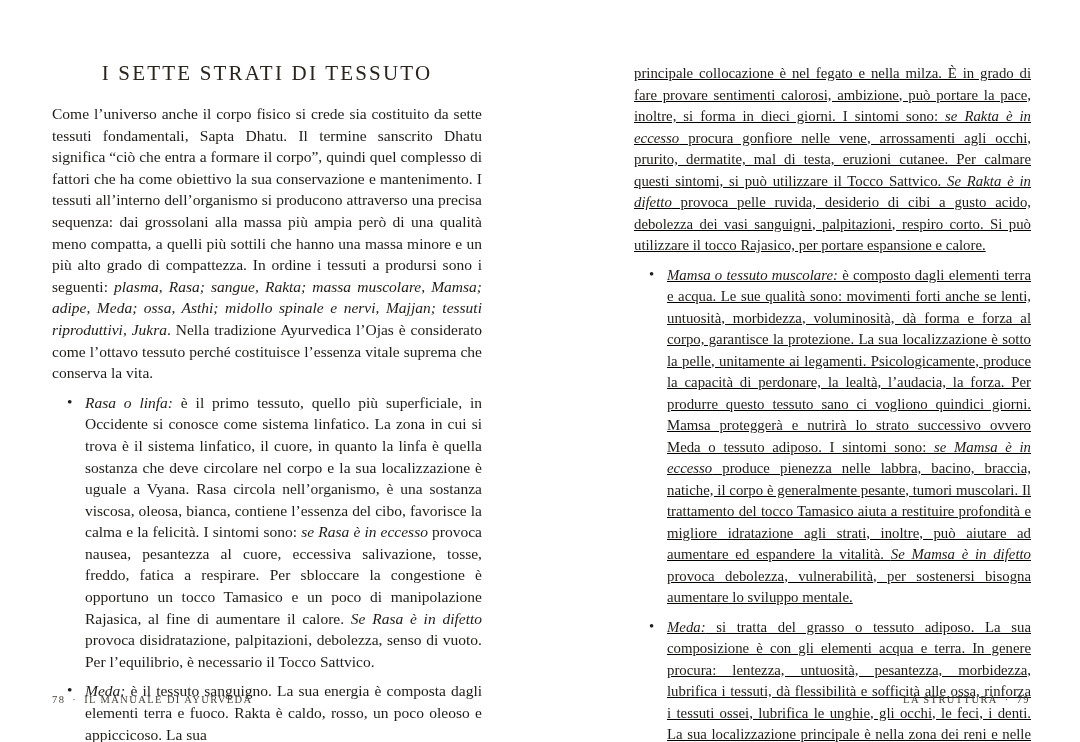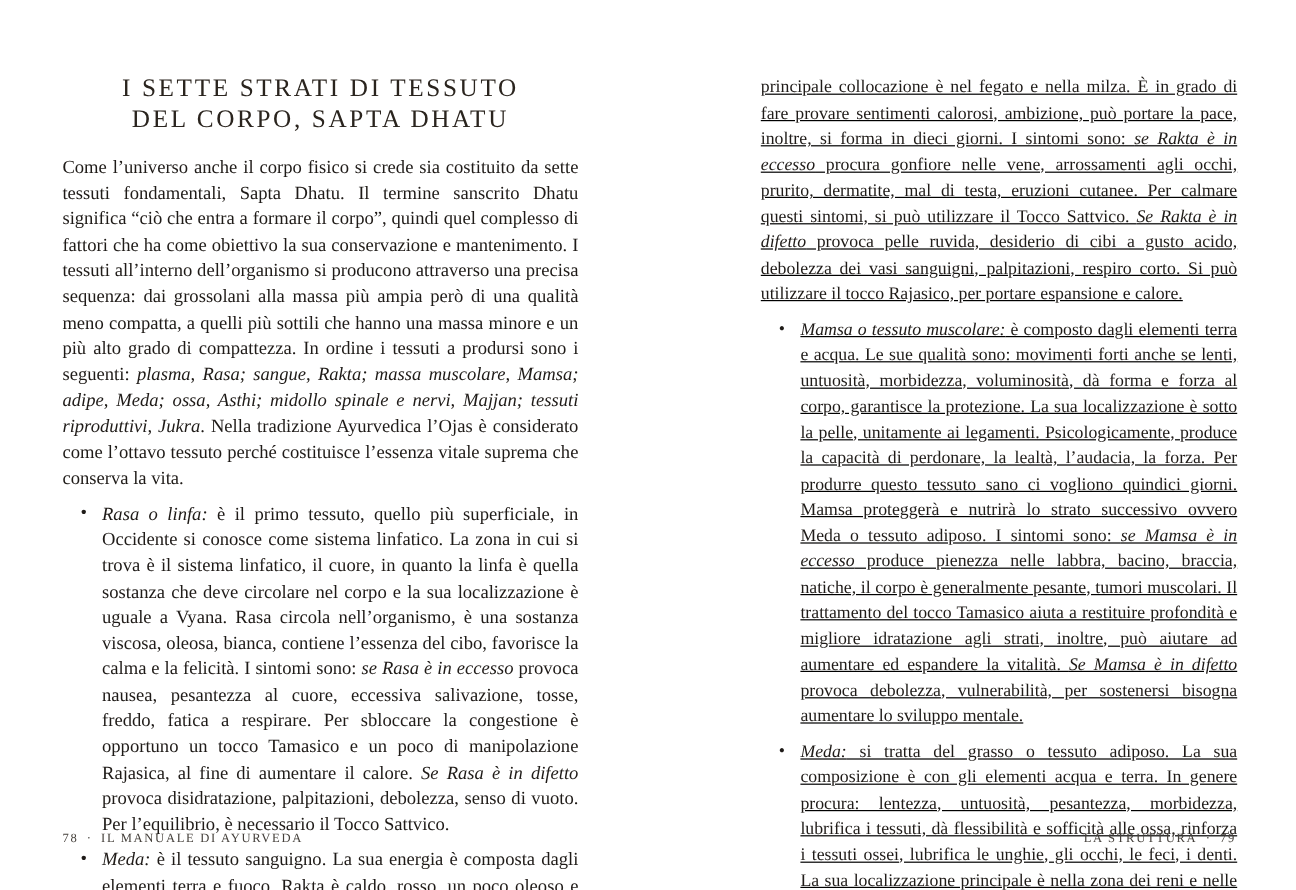--- a/index.html
+++ b/index.html
@@ -53,21 +53,20 @@
   .footer-sep { padding: 0 7px; }
 </style>
 </head>
 <body>
 
 <div class="spread">
 
   <div class="page page-left">
     <h1 class="chapter-title">
       <span>I SETTE STRATI DI TESSUTO</span><br>
-      <span>DEL CORPO, SAPTA DHATU</span>
     </h1>
     <div class="body-text body-left">
         <p class="para"><span>Come l’universo anche il corpo fisico si crede sia costituito da sette tessuti fondamentali, Sapta Dhatu. Il termine sanscrito Dhatu significa “ciò che entra a formare il corpo”, quindi quel complesso di fattori che ha come obiettivo la sua conservazione e mantenimento. I tessuti all’interno dell’organismo si producono attraverso una precisa sequenza: dai grossolani alla massa più ampia però di una qualità meno compatta, a quelli più sottili che hanno una massa minore e un più alto grado di compattezza. In ordine i tessuti a prodursi sono i seguenti: </span><em>plasma, Rasa; sangue, Rakta; massa muscolare, Mamsa; adipe, Meda; ossa, Asthi; midollo spinale e nervi, Majjan; tessuti riproduttivi, Jukra</em><span>. Nella tradizione Ayurvedica l’Ojas è considerato come l’ottavo tessuto perché costituisce l’essenza vitale suprema che conserva la vita.</span></p>
         <div class="bullet-item">
           <span class="bullet-marker">•</span>
           <p class="bullet-text"><em>Rasa o linfa:</em><span> è il primo tessuto, quello più superficiale, in Occidente si conosce come sistema linfatico. La zona in cui si trova è il sistema linfatico, il cuore, in quanto la linfa è quella sostanza che deve circolare nel corpo e la sua localizzazione è uguale a Vyana. Rasa circola nell’organismo, è una sostanza viscosa, oleosa, bianca, contiene l’essenza del cibo, favorisce la calma e la felicità. I sintomi sono: </span><em>se Rasa è in eccesso</em><span> provoca nausea, pesantezza al cuore, eccessiva salivazione, tosse, freddo, fatica a respirare. Per sbloccare la congestione è opportuno un tocco Tamasico e un poco di manipolazione Rajasica, al fine di aumentare il calore. </span><em>Se Rasa è in difetto</em><span> provoca disidratazione, palpitazioni, debolezza, senso di vuoto. Per l’equilibrio, è necessario il Tocco Sattvico.</span></p>
         </div>
         <div class="bullet-item">
           <span class="bullet-marker">•</span>
           <p class="bullet-text"><em>Meda:</em><span> è il tessuto sanguigno. La sua energia è composta dagli elementi terra e fuoco. Rakta è caldo, rosso, un poco oleoso e appiccicoso. La sua</span></p>

